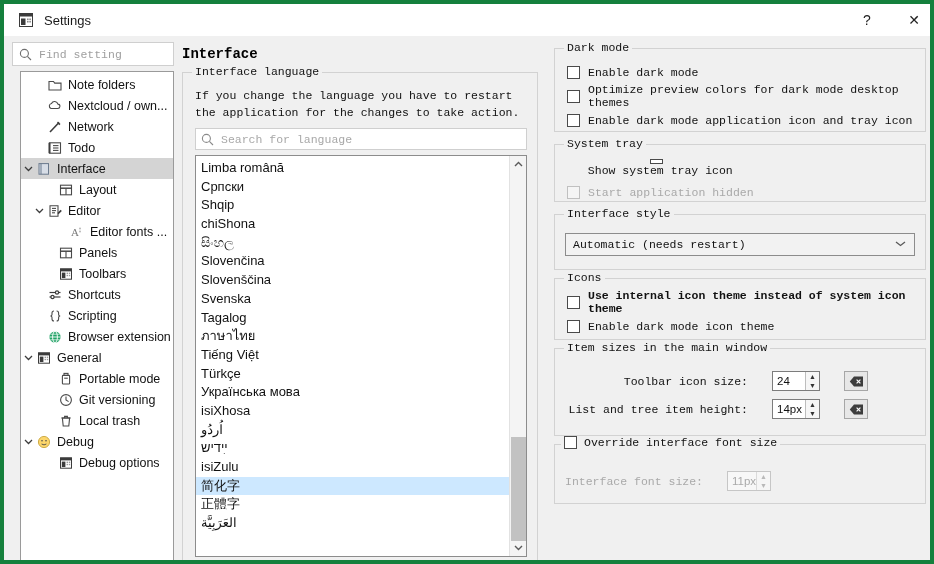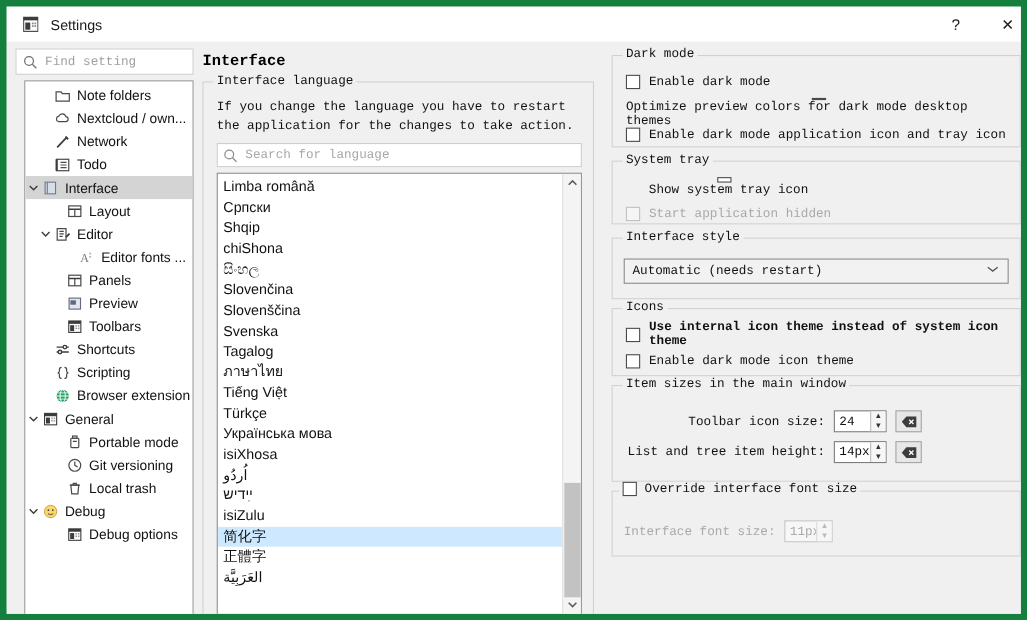--- a/index.html
+++ b/index.html
@@ -7,21 +7,21 @@
     margin: 0; padding: 0;
     width: 934px; height: 564px;
     overflow: hidden;
     background: #ffffff;
     font-family: "Liberation Sans", sans-serif;
   }
   .window {
     position: relative;
     width: 934px; height: 564px;
     background: #f0f0f0;
-    border: 6px solid #15803d;
+    border: 4px solid #15803d;
     overflow: hidden;
   }
 
   
   .titlebar {
     position: absolute; left: 0; top: 0;
     width: 934px; height: 32px;
     background: #ffffff;
     display: flex; align-items: center;
   }
@@ -225,38 +225,38 @@
     font-family: "Liberation Mono", monospace;
     font-size: 11.5px; color: #111;
   }
   .combo .cval { margin-left: 7px; }
   .combo .carat {
     position: absolute; right: 8px; color: #555; font-size: 10px;
   }
 
   .sizerow {
     position: absolute;
-    display: flex; align-items: center;
+    display: flex; align-items: center; gap: 16px;
   }
   .sizelabel {
     font-family: "Liberation Mono", monospace;
     font-size: 11.5px; color: #111;
     text-align: right;
   }
   .spin {
     position: relative;
     width: 48px; height: 20px;
     border: 1px solid #7c7c7c;
     background: #ffffff;
     display: flex; align-items: center;
     margin-left: 8px;
   }
   .spin .sval {
     margin-left: 4px;
-    font-family: Liberation Mono, monospace;
+    font-family: Liberation Sans, sans-serif;
     font-size: 11.5px; color: #111;
   }
   .spin .btns {
     position: absolute; right: 0; top: 0;
     width: 14px; height: 100%;
     border-left: 1px solid #bdbdbd;
     background: #f6f6f6;
     display: flex; flex-direction: column;
   }
   .spin .btns div {
@@ -425,31 +425,20 @@
             <span style="width: 22px; min-width: 22px;"></span>
             <span class="arrow none"></span>
             <span class="t-icon">
               <svg width="14" height="14" viewBox="0 0 14 14">
                 <rect x="1.5" y="2.2" width="11" height="9.6" stroke="#4a4a4a" fill="none" stroke-width="1.1"></rect>
                 <line x1="1.5" y1="5.2" x2="12.5" y2="5.2" stroke="#3d3d3d" stroke-width="1.4"></line>
                 <line x1="7" y1="5.2" x2="7" y2="11.8" stroke="#4a4a4a" fill="none" stroke-width="1.1"></line>
               </svg>
             </span>
             <span class="t-label">Panels</span>
-          </div>
-          <div class="tree-row">
-            <span style="width: 22px; min-width: 22px;"></span>
-            <span class="arrow none"></span>
-            <span class="t-icon">
-              <svg width="14" height="14" viewBox="0 0 14 14">
-                <rect x="1.8" y="2" width="10.4" height="10" fill="#e2e7ee" stroke="#5d6b7d" stroke-width="1"></rect>
-                <rect x="3" y="4" width="5" height="4" fill="#5d6b7d"></rect>
-              </svg>
-            </span>
-            <span class="t-label">Preview</span>
           </div>
           <div class="tree-row">
             <span style="width: 22px; min-width: 22px;"></span>
             <span class="arrow none"></span>
             <span class="t-icon">
               <svg width="14" height="14" viewBox="0 0 14 14">
                 <rect x="1.5" y="1.8" width="11" height="10.4" fill="#ffffff" stroke="#3b3b3b" stroke-width="1"></rect>
                 <rect x="1.5" y="1.8" width="11" height="2.6" fill="#3b3b3b"></rect>
                 <rect x="2.8" y="5.6" width="3.6" height="5.4" fill="#3b3b3b"></rect>
                 <rect x="7.6" y="5.6" width="1.4" height="1.4" fill="#9a9a9a"></rect>
@@ -647,21 +636,21 @@
 
     <div class="rightpane">
 
       <div class="groupbox" id="gb-dark">
         <span class="gb-title">Dark mode</span>
         <div style="position:absolute;left:12px;top:14px;">
           <div class="cbrow" style="margin-bottom:6px;">
             <span class="cbox"></span>
             <span>Enable dark mode</span>
           </div>
-          <div class="cbrow" style="margin-bottom:6px;flex-direction:column;">
+          <div class="cbrow" style="margin-bottom:6px;">
             <span class="cbox"></span>
             <span>Optimize preview colors for dark mode desktop themes</span>
           </div>
           <div class="cbrow">
             <span class="cbox"></span>
             <span>Enable dark mode application icon and tray icon</span>
           </div>
         </div>
       </div>
 

